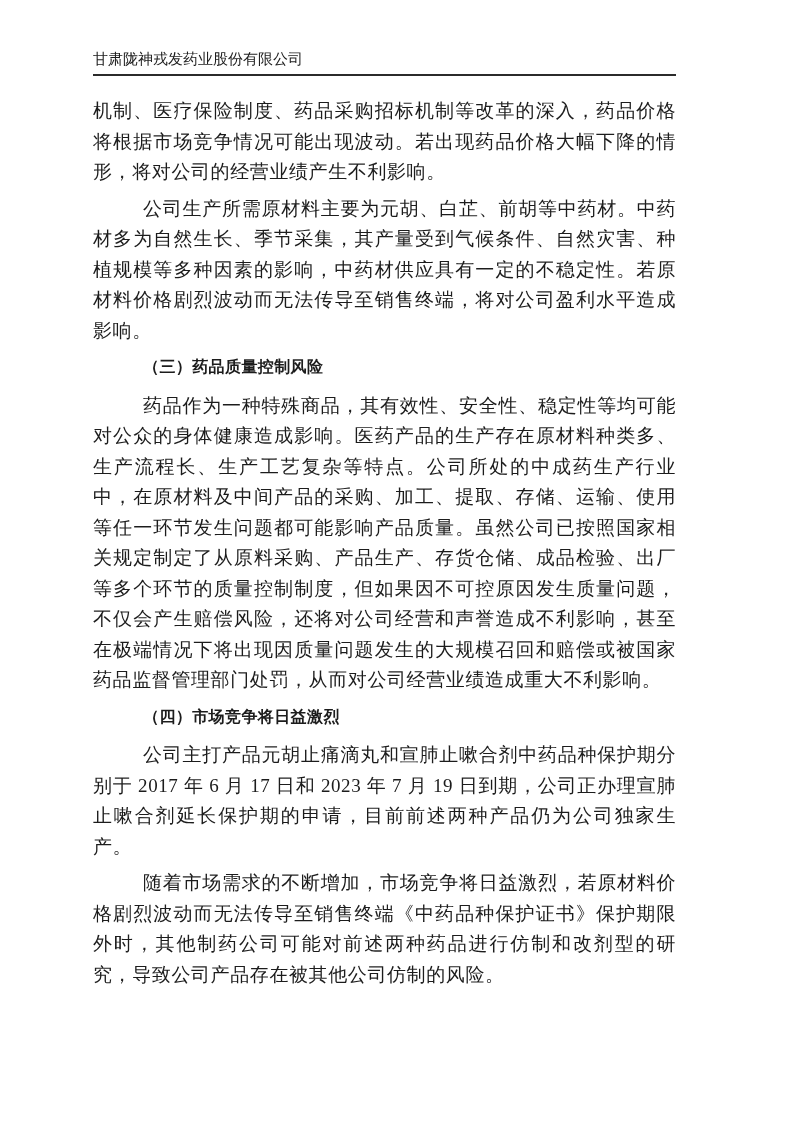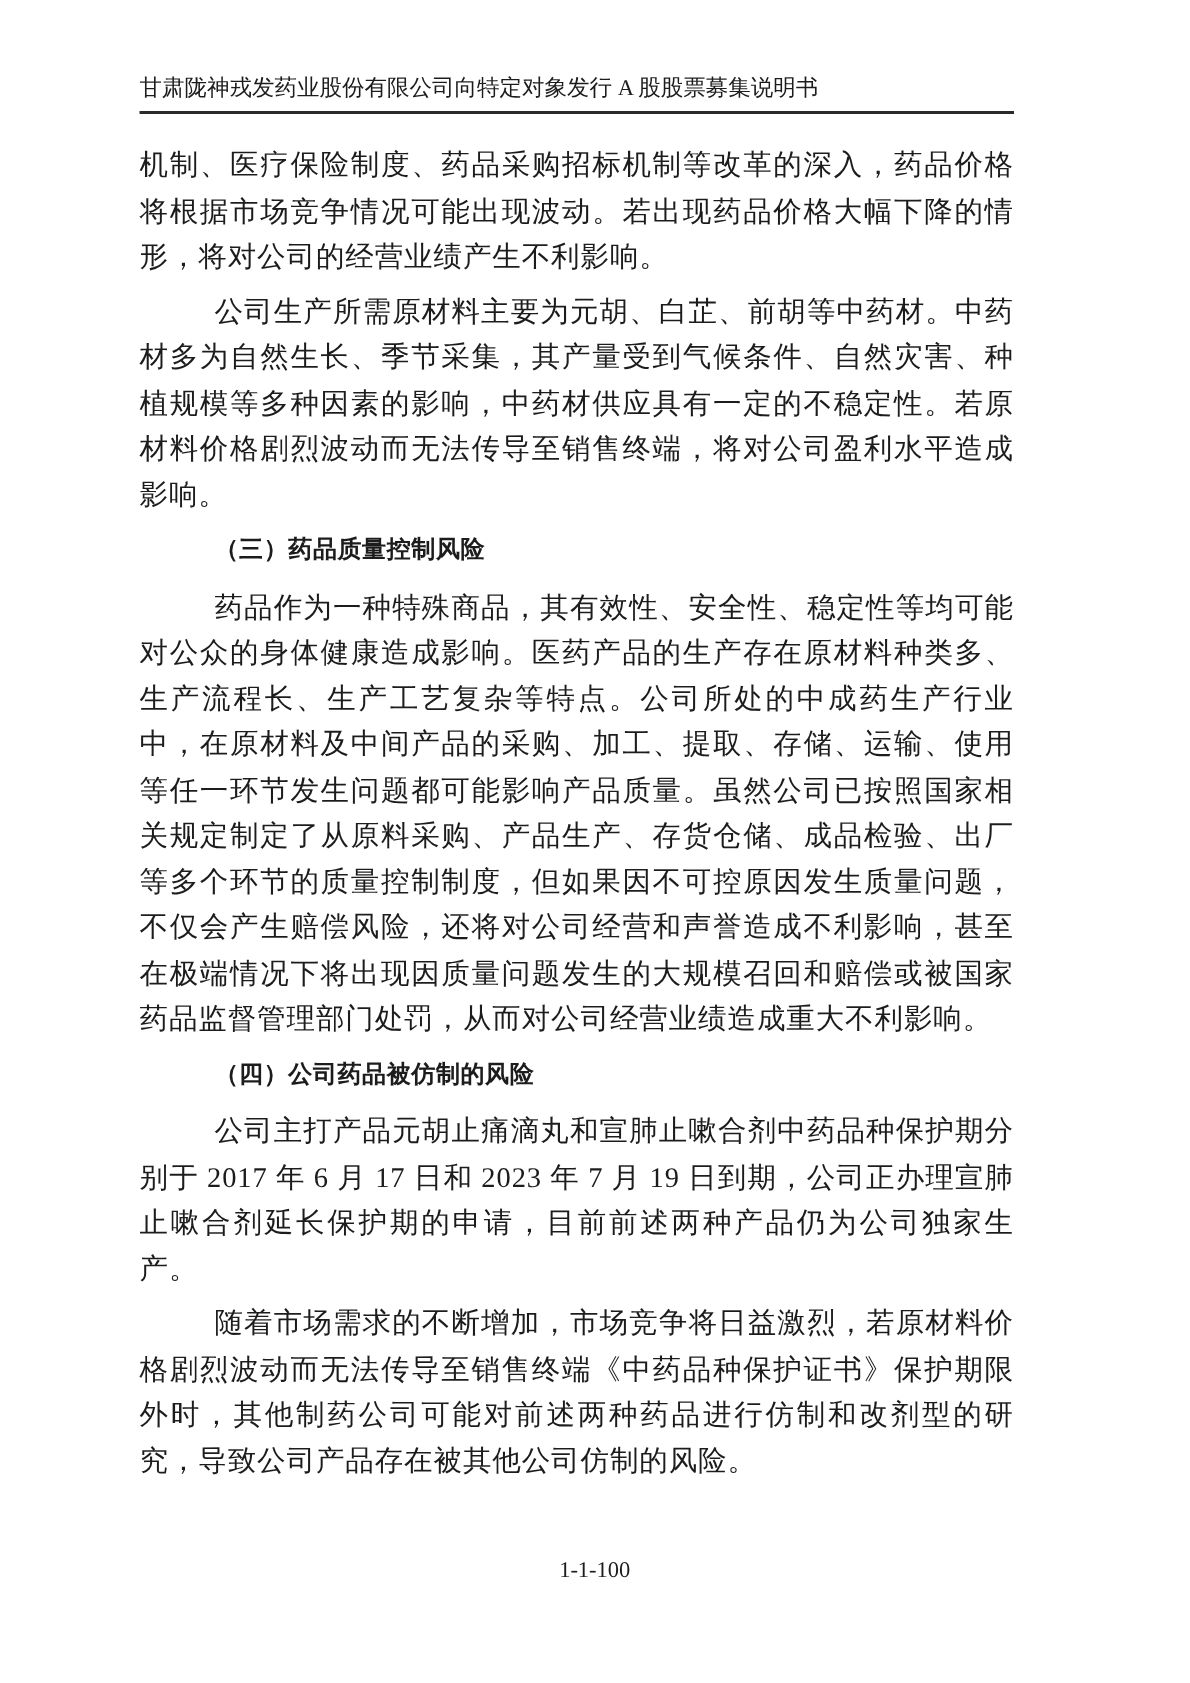--- a/index.html
+++ b/index.html
@@ -65,37 +65,33 @@
     line-height: 18px;
   }
 </style>
 </head>
 <body>
 
 <div class="page">
 
   <div class="header">
     <span>甘肃陇神戎发药业股份有限公司</span>
-    <span>向特定对象发行 A 股股票募集说明书</span>
   </div>
 
   <div class="content">
     <p class="para">机制、医疗保险制度、药品采购招标机制等改革的深入，药品价格将根据市场竞争情况可能出现波动。若出现药品价格大幅下降的情形，将对公司的经营业绩产生不利影响。</p>
 
 
     <p class="para indent">公司生产所需原材料主要为元胡、白芷、前胡等中药材。中药材多为自然生长、季节采集，其产量受到气候条件、自然灾害、种植规模等多种因素的影响，中药材供应具有一定的不稳定性。若原材料价格剧烈波动而无法传导至销售终端，将对公司盈利水平造成影响。</p>
 
     <h3 class="heading">（三）药品质量控制风险</h3>
 
     <p class="para indent">药品作为一种特殊商品，其有效性、安全性、稳定性等均可能对公众的身体健康造成影响。医药产品的生产存在原材料种类多、生产流程长、生产工艺复杂等特点。公司所处的中成药生产行业中，在原材料及中间产品的采购、加工、提取、存储、运输、使用等任一环节发生问题都可能影响产品质量。虽然公司已按照国家相关规定制定了从原料采购、产品生产、存货仓储、成品检验、出厂等多个环节的质量控制制度，但如果因不可控原因发生质量问题，不仅会产生赔偿风险，还将对公司经营和声誉造成不利影响，甚至在极端情况下将出现因质量问题发生的大规模召回和赔偿或被国家药品监督管理部门处罚，从而对公司经营业绩造成重大不利影响。</p>
 
-    <h3 class="heading">（四）公司药品被仿制的风险</h3>
+    <h3 class="heading">（四）市场竞争将日益激烈</h3>
 
     <p class="para indent">公司主打产品元胡止痛滴丸和宣肺止嗽合剂中药品种保护期分别于 2017 年 6 月 17 日和 2023 年 7 月 19 日到期，公司正办理宣肺止嗽合剂延长保护期的申请，目前前述两种产品仍为公司独家生产。</p>
 
     <p class="para indent">随着市场需求的不断增加，市场竞争将日益激烈，若原材料价格剧烈波动而无法传导至销售终端《中药品种保护证书》保护期限外时，其他制药公司可能对前述两种药品进行仿制和改剂型的研究，导致公司产品存在被其他公司仿制的风险。</p>
   </div>
 
-  <div class="footer">
-    <span>1-1-100</span>
-  </div>
 
 </div>
 
 </body></html>

